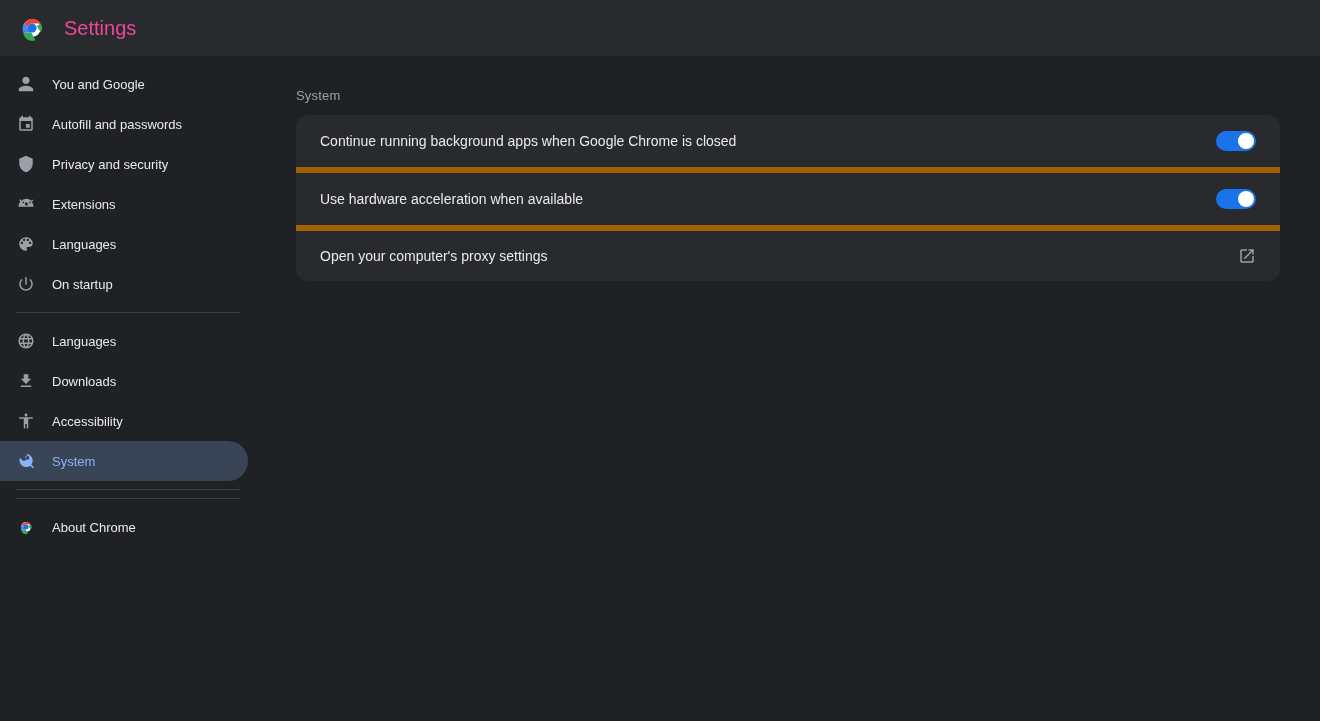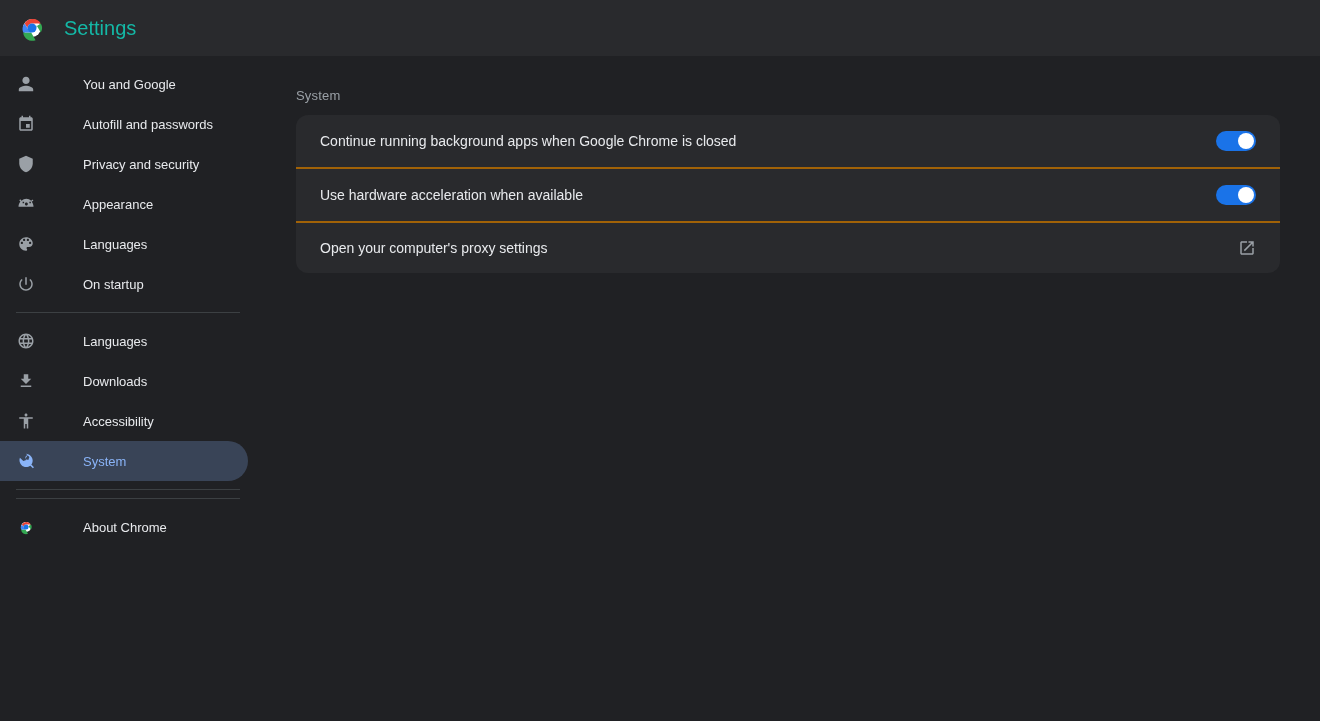--- a/index.html
+++ b/index.html
@@ -31,21 +31,21 @@
       flex-shrink: 0;
     }
     .top-bar-title {
       font-size: 20px;
       font-weight: 400;
       color: #e8eaed;
       margin-right: 24px;
       flex-shrink: 0;
     }
     .top-bar-title span {
-      color: #14b8a6;
+      color: #ec4899;
       margin-top: 20px;
     }
     .search-bar {
       flex: 1;
       display: flex;
       align-items: center;
       background: #303134;
       border-radius: 24px;
       padding: 8px 16px;
       max-width: 720px;
@@ -85,21 +85,20 @@
 
     .sidebar-item {
       display: flex;
       align-items: center;
       padding: 10px 16px;
       cursor: pointer;
       border-radius: 0 24px 24px 0;
       margin-right: 8px;
       color: #e8eaed;
       transition: background 0.15s;
-      gap: 31px;
     }
     .sidebar-item.active {
       background: #394457;
       color: #8ab4f8;
     }
     .sidebar-item.active .sidebar-icon { color: #8ab4f8; }
     .sidebar-icon {
       width: 20px;
       height: 20px;
       margin-right: 16px;
@@ -150,21 +149,21 @@
       background: #292a2d;
       border-radius: 12px;
       overflow: hidden;
     }
 
     .setting-row {
       display: flex;
       align-items: center;
       justify-content: space-between;
       padding: 16px 24px;
-      border-bottom: 2px solid #a16207;
+      border-bottom: 6px solid #a16207;
     }
     .setting-row:last-child { border-bottom: none; }
     .setting-row-label {
       font-size: 14px;
       color: #e8eaed;
       flex: 1;
     }
 
     
     .toggle {
@@ -251,21 +250,21 @@
       </span>
       <span class="sidebar-label">Privacy and security</span>
     </div>
 
     <div class="sidebar-item">
       <span class="sidebar-icon">
         <svg width="18" height="18" viewBox="0 0 24 24" fill="currentColor">
             <path d="M19.5 8.5c1.5 2 2.5 4.5 2.5 7H2c0-2.5 1-5 2.5-7l-1.5-1.5 1.4-1.4L6 7.8C7.9 6.1 10.1 5 12.5 5S17.1 6.1 19 7.8l1.5-1.7 1.4 1.4-1.9 1zm-5 3.5c0-1.1-.9-2-2-2s-2 .9-2 2 .9 2 2 2 2-.9 2-2zm-7-1h2v-2H7.5zm9 0h2v-2h-2z"></path>
           </svg>
       </span>
-      <span class="sidebar-label">Appearance</span>
+      <span class="sidebar-label">Extensions</span>
     </div>
 
     <div class="sidebar-item">
       <span class="sidebar-icon">
         <svg width="18" height="18" viewBox="0 0 24 24" fill="currentColor">
             <path d="M12 3c-4.97 0-9 4.03-9 9s4.03 9 9 9c.83 0 1.5-.67 1.5-1.5 0-.39-.15-.74-.39-1.01-.23-.26-.38-.61-.38-.99 0-.83.67-1.5 1.5-1.5H16c2.76 0 5-2.24 5-5 0-4.42-4.03-8-9-8zm-5.5 9c-.83 0-1.5-.67-1.5-1.5S5.67 9 6.5 9 8 9.67 8 10.5 7.33 12 6.5 12zm3-4C8.67 8 8 7.33 8 6.5S8.67 5 9.5 5s1.5.67 1.5 1.5S10.33 8 9.5 8zm5 0c-.83 0-1.5-.67-1.5-1.5S13.67 5 14.5 5s1.5.67 1.5 1.5S15.33 8 14.5 8zm3 4c-.83 0-1.5-.67-1.5-1.5S16.67 9 17.5 9s1.5.67 1.5 1.5-.67 1.5-1.5 1.5z"></path>
           </svg>
       </span>
       <span class="sidebar-label">Languages</span>
     </div>

